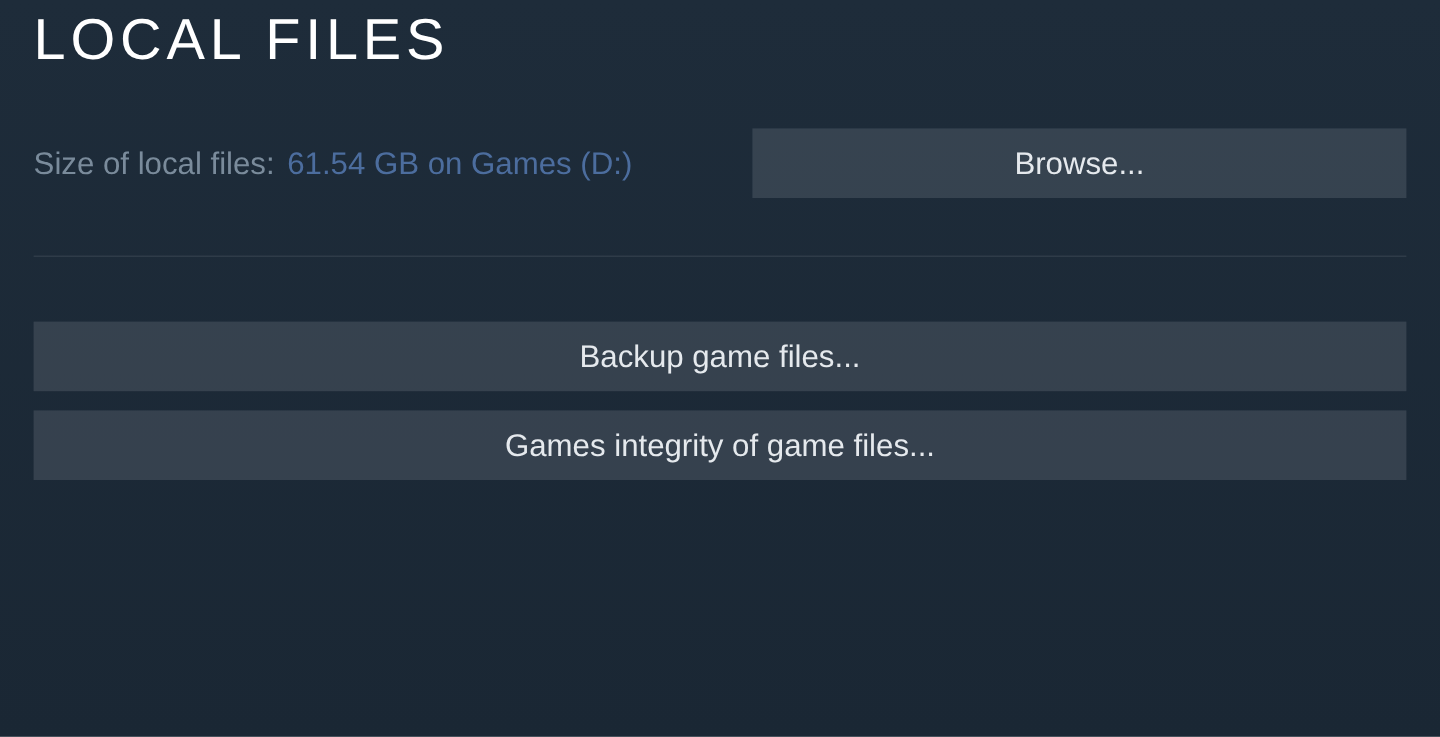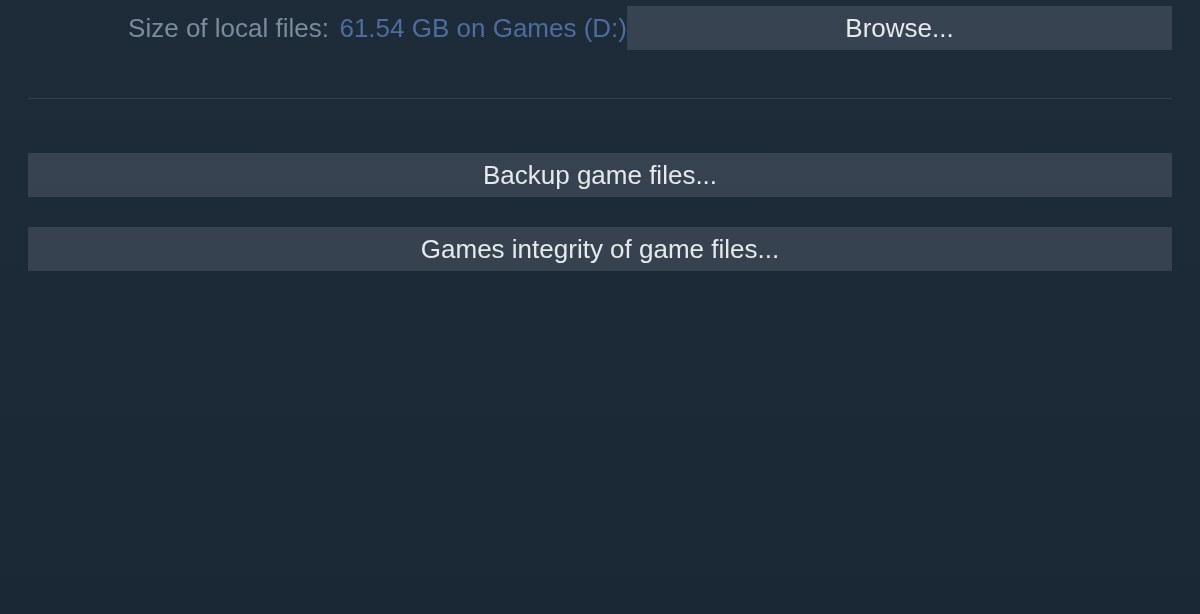--- a/index.html
+++ b/index.html
@@ -23,21 +23,21 @@
       font-size: 48px;
       font-weight: 300;
       letter-spacing: 4px;
       color: #ffffff;
       margin-bottom: 46px;
       text-transform: uppercase;
     }
     .size-row {
       display: flex;
       align-items: center;
-      justify-content: flex-end;
+      justify-content: space-between;
       margin-bottom: 48px;
     }
     .size-label {
       font-size: 26px;
       color: #7a8b9b;
       font-weight: 300;
     }
     .size-value {
       color: #4c6d9e;
       font-size: 26px;
@@ -45,44 +45,45 @@
       margin-left: 6px;
     }
     .btn {
       background: #3d4450;
       background: rgba(103, 112, 123, 0.35);
       color: #e5e9ed;
       border: none;
       font-size: 26px;
       font-weight: 300;
       padding: 0;
-      height: 44px;
+      height: 58px;
       cursor: pointer;
       display: flex;
       align-items: center;
       justify-content: center;
       font-family: inherit;
     }
     .browse-btn {
       width: 545px;
     }
     .divider {
       height: 1px;
       background: rgba(120, 130, 140, 0.25);
       margin-bottom: 54px;
     }
     .full-btn {
       width: 100%;
-      margin-bottom: 30px;
+      margin-bottom: 16px;
     }
   </style>
 </head>
 <body>
 
 <div class="container">
+  <h1 class="page-title">LOCAL FILES</h1>
 
   <div class="size-row">
     <div>
       <span class="size-label">Size of local files:</span>
       <span class="size-value">61.54 GB on Games (D:)</span>
     </div>
     <button class="btn browse-btn">Browse...</button>
   </div>
 
   <div class="divider"></div>

